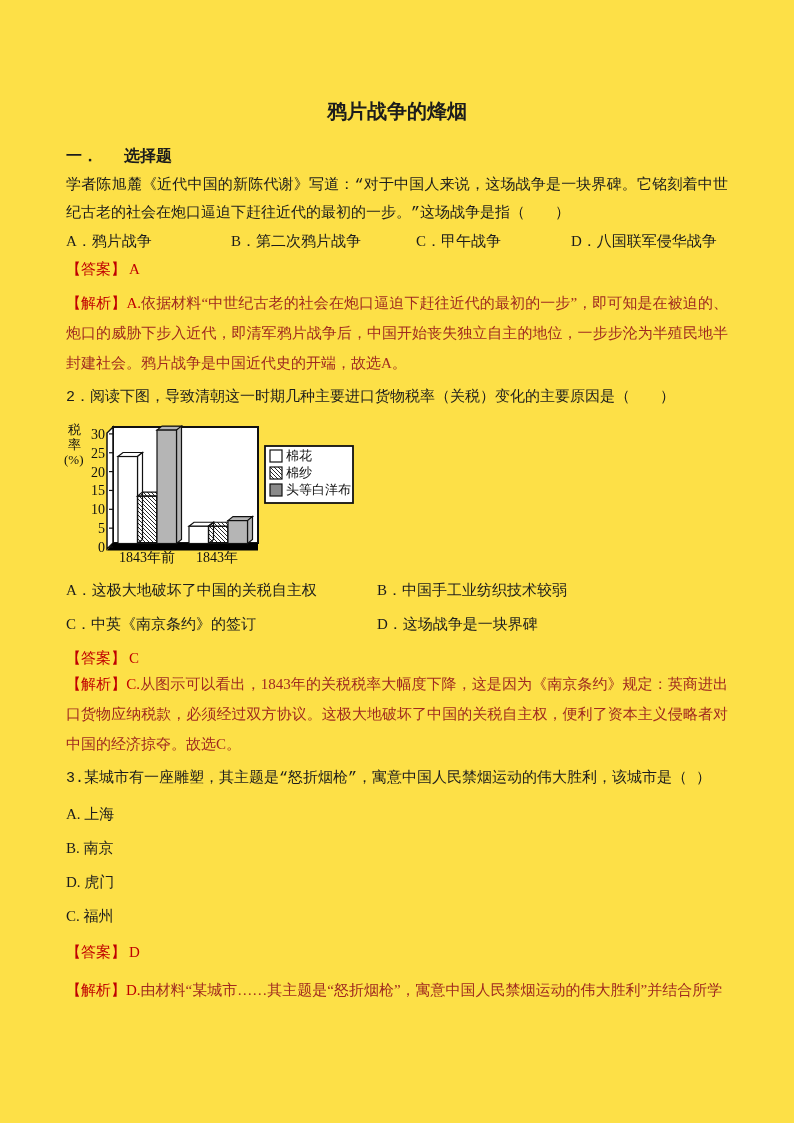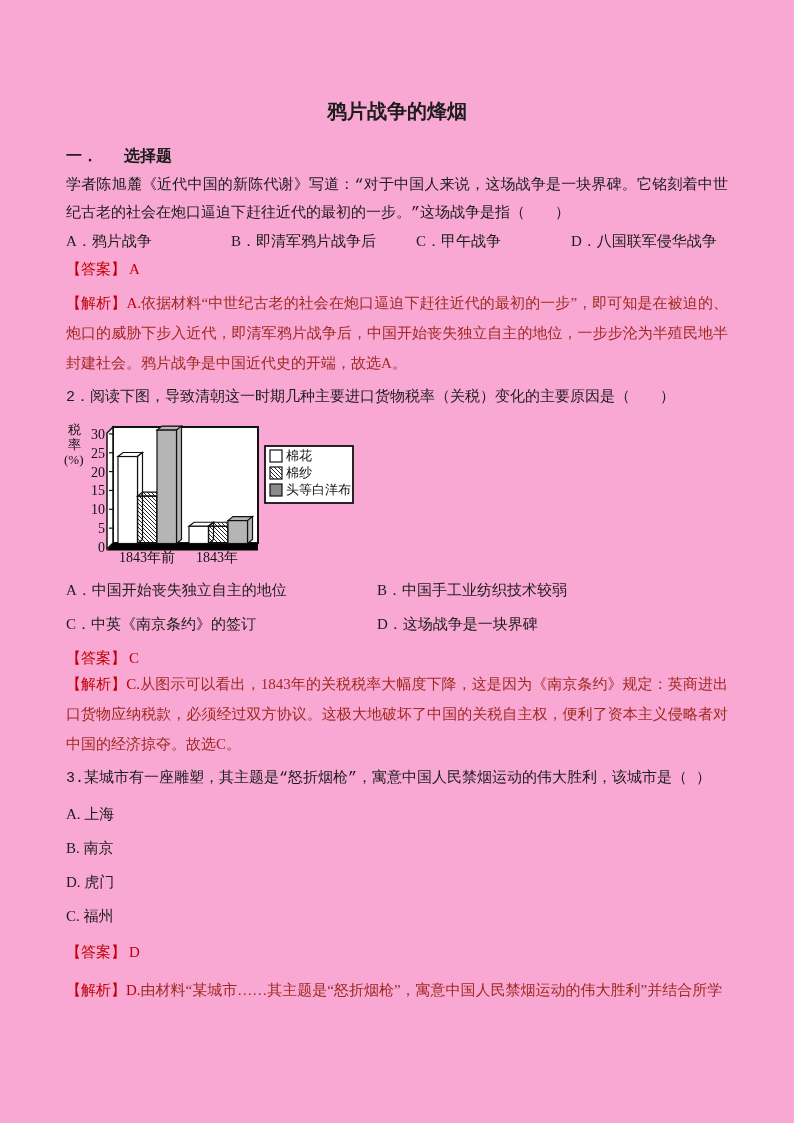--- a/index.html
+++ b/index.html
@@ -1,21 +1,21 @@
 <!DOCTYPE html>
 <html><head>
 <meta charset="utf-8">
 <style>
   * { margin:0; padding:0; box-sizing:border-box; }
   html,body { background:#ffffff; }
   .page {
     position:relative;
     width:794px; height:1123px;
     margin:0 auto;
-    background:#f9a8d4;
+    background:#fde047;
     font-family:"Liberation Serif","DejaVu Serif",serif;
     color:#1c1c1c;
     padding:0 66px;
     overflow:hidden;
   }
   .title { margin-top:98px; text-align:center; font-size:20px; font-weight:bold; line-height:26px; }
   .section { margin-top:22px; font-size:16px; font-weight:bold; line-height:20px; }
   .section .num { display:inline-block; margin-right:26px; }
   .stem { font-size:15px; line-height:28px; text-align:justify;font-family:Liberation Mono, monospace; }
   .stem.q1 { margin-top:6px; }
@@ -49,21 +49,21 @@
   <h1 class="title">鸦片战争的烽烟</h1>
 
   <div class="section">
     <span class="num">一．</span><span>选择题</span>
   </div>
 
   <p class="stem q1">学者陈旭麓《近代中国的新陈代谢》写道：“对于中国人来说，这场战争是一块界碑。它铭刻着中世纪古老的社会在炮口逼迫下赶往近代的最初的一步。”这场战争是指（　　）</p>
 
   <div class="optrow" id="q1-opts">
     <span class="opt" style="left:0">A．鸦片战争</span>
-    <span class="opt" style="left:165px">B．即清军鸦片战争后</span>
+    <span class="opt" style="left:165px">B．第二次鸦片战争</span>
     <span class="opt" style="left:350px">C．甲午战争</span>
     <span class="opt" style="left:505px">D．八国联军侵华战争</span>
   </div>
 
   <p class="answerline" id="ans1">
     <span class="rlabel">【答案】</span><span class="ansletter">A</span>
   </p>
 
   <p class="analysis" id="ana1">
     <span class="rlabel">【解析】</span><span class="lead">A.</span><span>依据材料“中世纪古老的社会在炮口逼迫下赶往近代的最初的一步”，即可知是在被迫的、炮口的威胁下步入近代，即清军鸦片战争后，中国开始丧失独立自主的地位，一步步沦为半殖民地半封建社会。鸦片战争是中国近代史的开端，故选A。</span>
@@ -120,21 +120,21 @@
         <rect x="203" y="27" width="88" height="57" fill="#fff" stroke="#111" stroke-width="1.8"></rect>
         <rect x="208" y="31" width="12" height="12" fill="#ffffff" stroke="#111" stroke-width="1.2"></rect>
         <text x="224" y="41" font-size="13" fill="#111">棉花</text>
         <rect x="208" y="48" width="12" height="12" fill="url(#hatchp)" stroke="#111" stroke-width="1.2"></rect>
         <text x="224" y="58" font-size="13" fill="#111">棉纱</text>
         <rect x="208" y="65" width="12" height="12" fill="#8a8a8a" stroke="#111" stroke-width="1.2"></rect>
         <text x="224" y="75" font-size="13" fill="#111">头等白洋布</text>
       </svg></div>
 
   <div class="optrow" id="q2-opts-1">
-    <span class="opt" style="left:0">A．中国开始丧失独立自主的地位</span>
+    <span class="opt" style="left:0">A．这极大地破坏了中国的关税自主权</span>
     <span class="opt" style="left:311px">B．中国手工业纺织技术较弱</span>
   </div>
   <div class="optrow" id="q2-opts-2">
     <span class="opt" style="left:0">C．中英《南京条约》的签订</span>
     <span class="opt" style="left:311px">D．这场战争是一块界碑</span>
   </div>
 
   <p class="answerline" id="ans2">
     <span class="rlabel">【答案】</span><span class="ansletter">C</span>
   </p>

